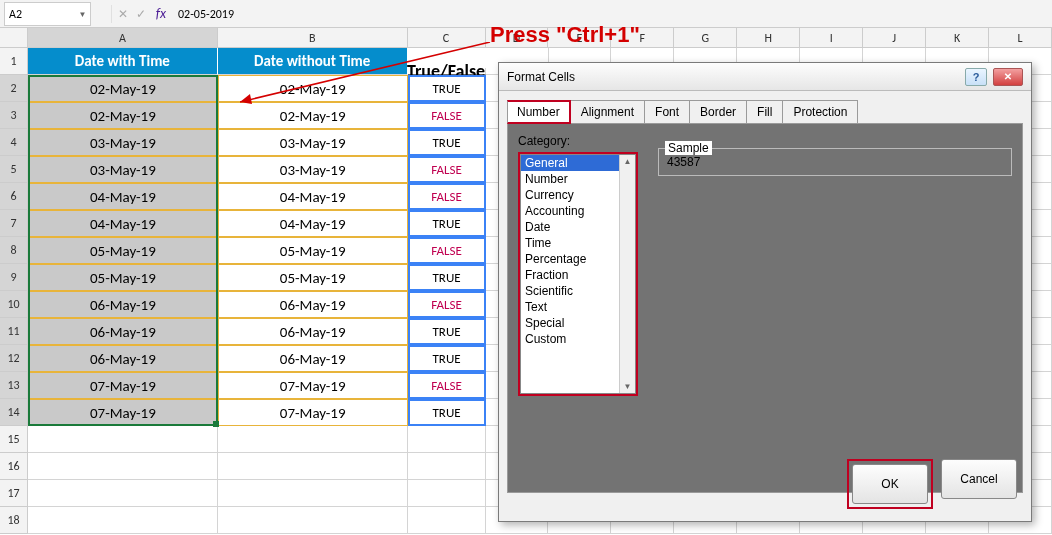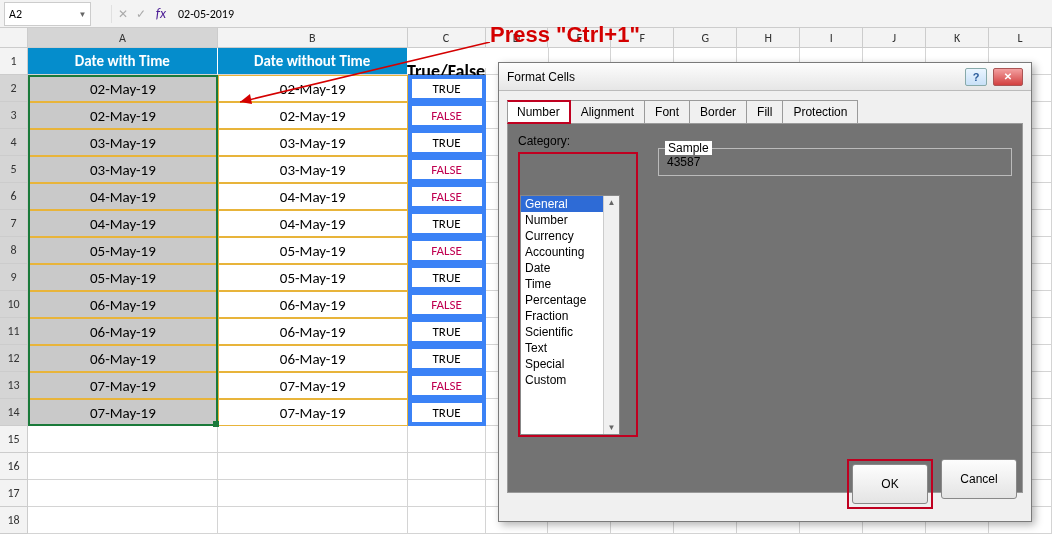--- a/index.html
+++ b/index.html
@@ -33,21 +33,21 @@
   .cA { width:190px; } .cB { width:190px; } .cC { width:78px; }
   .cR { width:63px; }
 
   
   .head-row .cA, .head-row .cB { background:#058dcc; color:#fff; font-weight:bold; border-right:1px solid #fff; }
   .head-row .cC { background:#fff; font-weight:bold; border-bottom:1px solid #666; font-size:18px;margin-top:20px; }
 
   
   .data .cA { background:#c9c9c9; border:1px solid #e8b43a; }
   .data .cB { background:#fff; border:1px solid #e8b43a; }
-  .data .cC { background:#fff; border:4px solid #3b82f6; font-size:13px; }
+  .data .cC { background:#fff; border:2px solid #3b82f6; font-size:13px; }
   .tf-true { color:#000; }
   .tf-false { color:#c00050; }
 
   
   .selection-outline { position:absolute; left:28px; top:75px; width:190px; height:351px; border:2px solid #1a7a3a; pointer-events:none; }
   .sel-handle { position:absolute; right:-3px; bottom:-3px; width:6px; height:6px; background:#1a7a3a; }
 
   
   .annotation { position:absolute; left:490px; top:22px; color:#d40000; font-size:22px; font-weight:bold; font-family:Arial; }
   .anno-line { position:absolute; left:240px; top:42px; width:260px; height:60px; pointer-events:none; }
@@ -62,21 +62,21 @@
 
   .tabs { display:flex; padding:8px 8px 0 8px; gap:0; }
   .tab { padding:4px 10px; border:1px solid #9a9a9a; border-bottom:none; background:#f0f0f0; position:relative; top:1px; font-size:12px; }
   .tab.active { background:#fff; border:2px solid #c00020; padding:3px 9px; z-index:3; }
   .tab:not(.active) { border-left:none; }
   .tabs .tab:first-child { border-left:1px solid #9a9a9a; }
   .tab-panel { margin:0 8px 8px 8px; border:1px solid #9a9a9a; background:#737373; height:370px; padding:10px; position:relative; }
 
   .cat-label { margin-bottom:4px; }
   .cat-box { border:2px solid #c00020; width:120px; padding:0; position:relative; }
-  .cat-list { border:1px solid #888; width:100px; height:240px; background:#fff; overflow:hidden; position:relative;margin-top:41px; }
+  .cat-list { border:1px solid #888; width:116px; height:240px; background:#fff; overflow:hidden; position:relative; }
   .cat-item { padding:1px 4px; font-size:12px; }
   .cat-item.sel { background:#2e6bd6; color:#fff; }
   .cat-scroll { position:absolute; right:0; top:0; width:16px; height:100%; background:#f0f0f0; border-left:1px solid #ccc; display:flex; flex-direction:column; justify-content:space-between; align-items:center; }
   .cat-scroll .ar { font-size:8px; color:#666; padding:2px 0; }
 
   .sample-area { position:absolute; left:150px; top:10px; right:10px; }
   .sample-box { border:1px solid #bbb; padding:6px 8px; margin-top:14px; position:relative; }
   .sample-lbl { position:absolute; top:-8px; left:6px; background:#fff; padding:0 3px; font-size:12px; }
   .desc { margin-top:18px; font-size:12px; }
 

